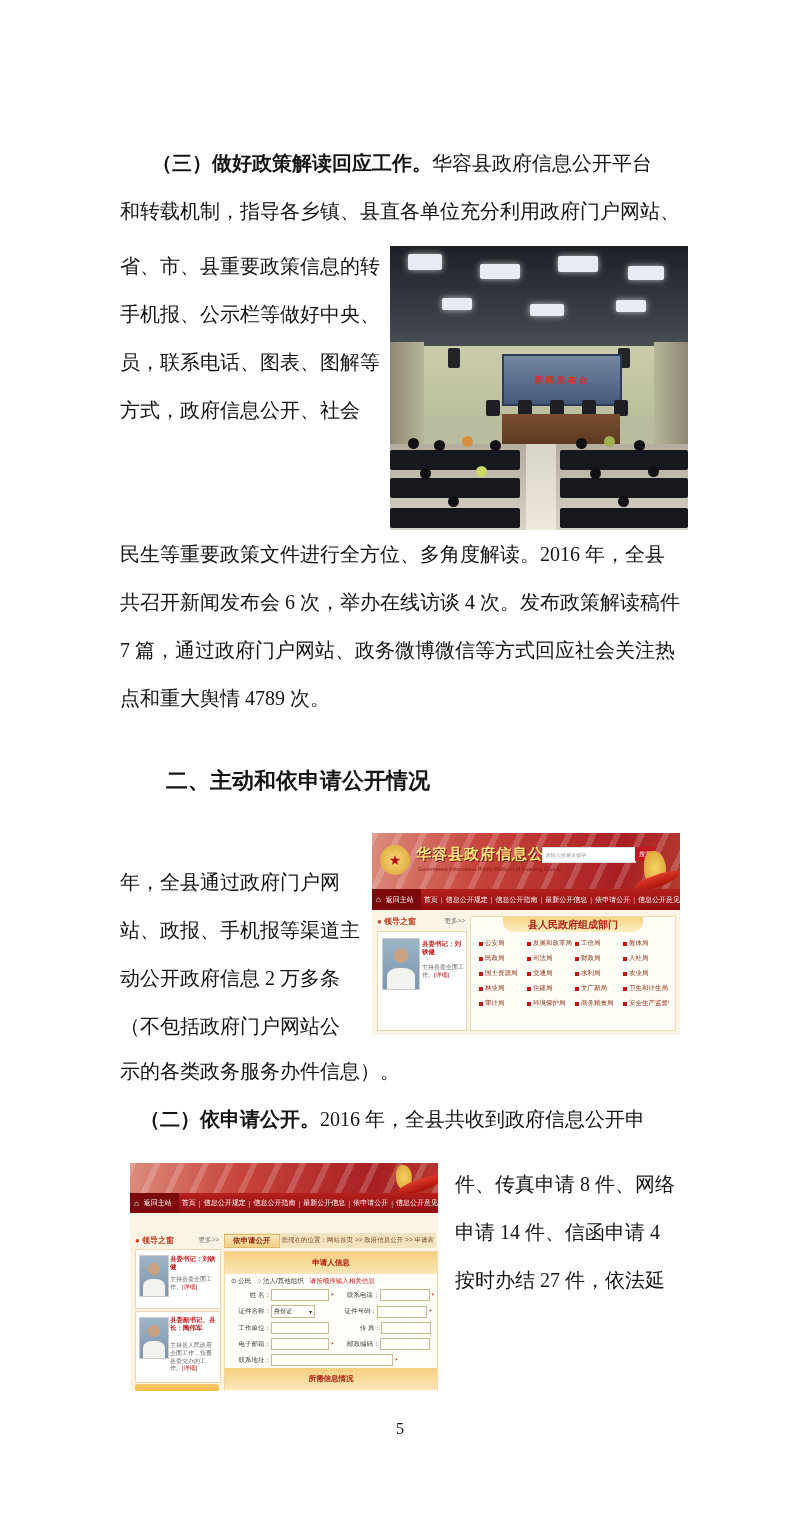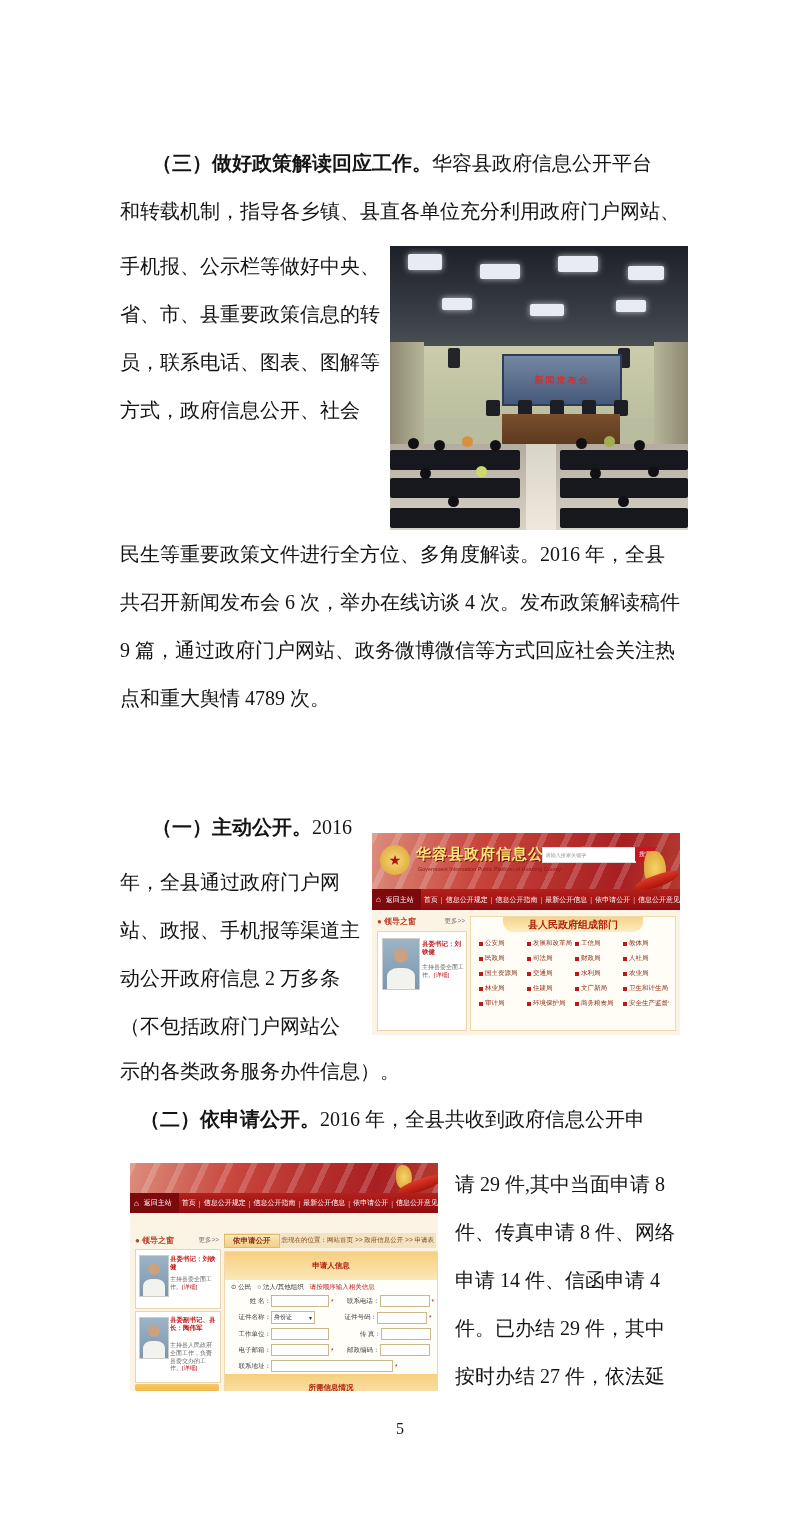--- a/index.html
+++ b/index.html
@@ -69,21 +69,21 @@
   .dept{display:flex;align-items:center;gap:2px;color:#8a2c12;font-size:6.5px;white-space:nowrap;overflow:hidden;}
   .dept .bullet{width:4px;height:4px;background:#c01818;flex:none;}
 
   
   .tabbar{position:absolute;background:#f3e3c0;display:flex;align-items:center;justify-content:space-between;}
   .tab{background:linear-gradient(#fbe7b8,#f1cf86);border:1px solid #e3bb6c;color:#8a2c12;font-weight:bold;
        font-size:7.5px;padding:1px 8px;white-space:nowrap;}
   .crumb{color:#7a4a20;font-size:6.5px;white-space:nowrap;padding-right:2px;}
   .formbox{position:absolute;background:#fffef9;border:1px solid #f0d9a8;}
   .form-hdr{background:linear-gradient(#f7cf7e,#fbe7b8);color:#b02010;font-weight:bold;font-size:7.5px;
-            height:28px;display:flex;align-items:center;justify-content:center;}
+            height:22px;display:flex;align-items:center;justify-content:center;}
   .radio-row{display:flex;align-items:center;gap:6px;font-size:6.5px;color:#333;padding:3px 4px 1px 6px;white-space:nowrap;}
   .radio-row .note{color:#c01818;}
   .frow{display:flex;align-items:center;font-size:6.5px;color:#444;padding:2px 4px;white-space:nowrap;}
   .flabel{width:42px;text-align:right;flex:none;}
   .finput{height:10px;background:#fff;border:1px solid #c9b98a;flex:none;}
   .req{color:#c01818;margin-left:2px;}
   .fselect{height:11px;background:#fff;border:1px solid #c9b98a;font-size:6px;color:#333;
            display:flex;align-items:center;justify-content:space-between;padding:0 2px;flex:none;}
   .txlabel{width:48px;font-size:6.5px;color:#444;line-height:1.3;flex:none;}
   .txarea{background:#fff;border:1px solid #c9b98a;flex:1;height:42px;}
@@ -94,56 +94,52 @@
 
 <div class="page">
 
   <div class="doc-line" style="left:152px;top:150px;">
     <span class="b">（三）做好政策解读回应工作。</span><span>华容县政府信息公开平台</span>
   </div>
   <div class="doc-line" style="left:120px;top:198px;">和转载机制，指导各乡镇、县直各单位充分利用政府门户网站、</div>
 
   <div class="lines abs" style="left:120px;top:242px;">
 
-  <div class="line">手机报、公示栏等做好中央、</div>
-      <div class="line">省、市、县重要政策信息的转</div>
+  <div class="line">省、市、县重要政策信息的转</div>
+      <div class="line">手机报、公示栏等做好中央、</div>
       <div class="line">员，联系电话、图表、图解等</div>
       <div class="line">方式，政府信息公开、社会</div>
     </div>
 
   <div class="lines abs" style="left:120px;top:530px;">
 
   <div class="line">民生等重要政策文件进行全方位、多角度解读。2016 年，全县</div>
       <div class="line">共召开新闻发布会 6 次，举办在线访谈 4 次。发布政策解读稿件</div>
-      <div class="line">9 篇，通过政府门户网站、政务微博微信等方式回应社会关注热</div>
+      <div class="line">7 篇，通过政府门户网站、政务微博微信等方式回应社会关注热</div>
       <div class="line">点和重大舆情 4789 次。</div>
     </div>
 
-
-  <div class="doc-line" style="left:152px;top:814px;">
-    <span class="b">（一）主动公开。</span><span>2016</span>
-  </div>
+  <div class="h2" style="left:166px;top:766px;">二、主动和依申请公开情况</div>
+
   <div class="lines abs" style="left:120px;top:858px;">
 
   <div class="line">年，全县通过政府门户网</div>
       <div class="line">站、政报、手机报等渠道主</div>
       <div class="line">动公开政府信息 2 万多条</div>
       <div class="line">（不包括政府门户网站公</div>
     </div>
   <div class="doc-line" style="left:120px;top:1058px;">示的各类政务服务办件信息）。</div>
 
   <div class="doc-line" style="left:140px;top:1106px;">
     <span class="b">（二）依申请公开。</span><span>2016 年，全县共收到政府信息公开申</span>
   </div>
   <div class="lines abs" style="left:455px;top:1160px;">
 
-  <div class="line">请 29 件,其中当面申请 8</div>
       <div class="line">件、传真申请 8 件、网络</div>
       <div class="line">申请 14 件、信函申请 4</div>
-      <div class="line">件。已办结 29 件，其中</div>
       <div class="line">按时办结 27 件，依法延</div>
     </div>
 
   <div class="abs photo">
     <div class="ph-ceiling"></div>
     <div class="ph-panel" style="left:18px;top:8px;width:34px;height:16px;"></div>
     <div class="ph-panel" style="left:90px;top:18px;width:40px;height:15px;"></div>
     <div class="ph-panel" style="left:168px;top:10px;width:40px;height:16px;"></div>
     <div class="ph-panel" style="left:238px;top:20px;width:36px;height:14px;"></div>
     <div class="ph-panel" style="left:52px;top:52px;width:30px;height:12px;"></div>

